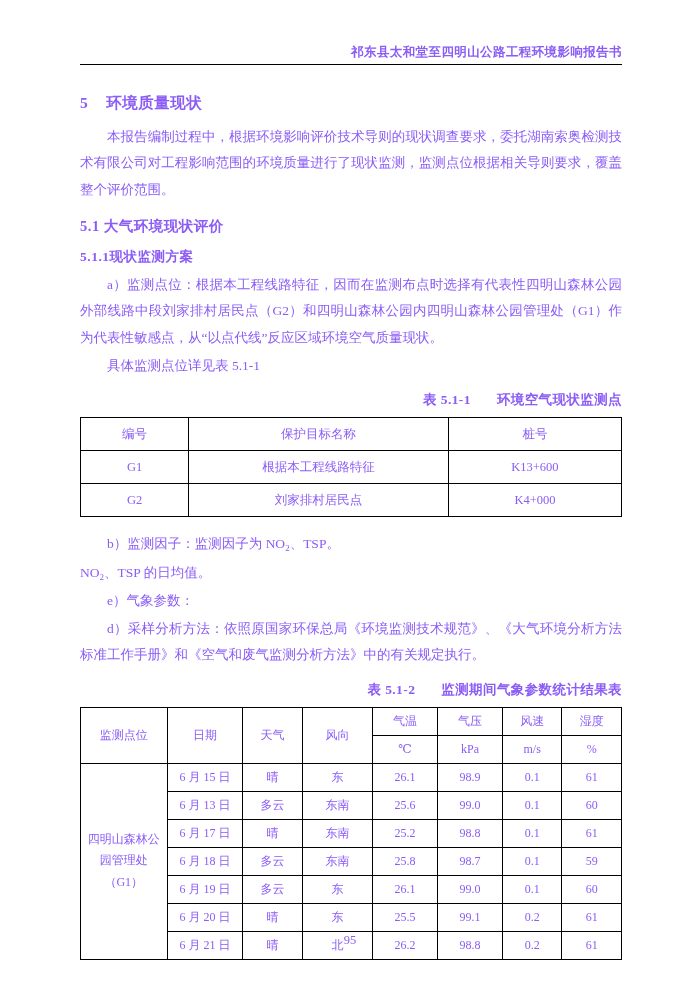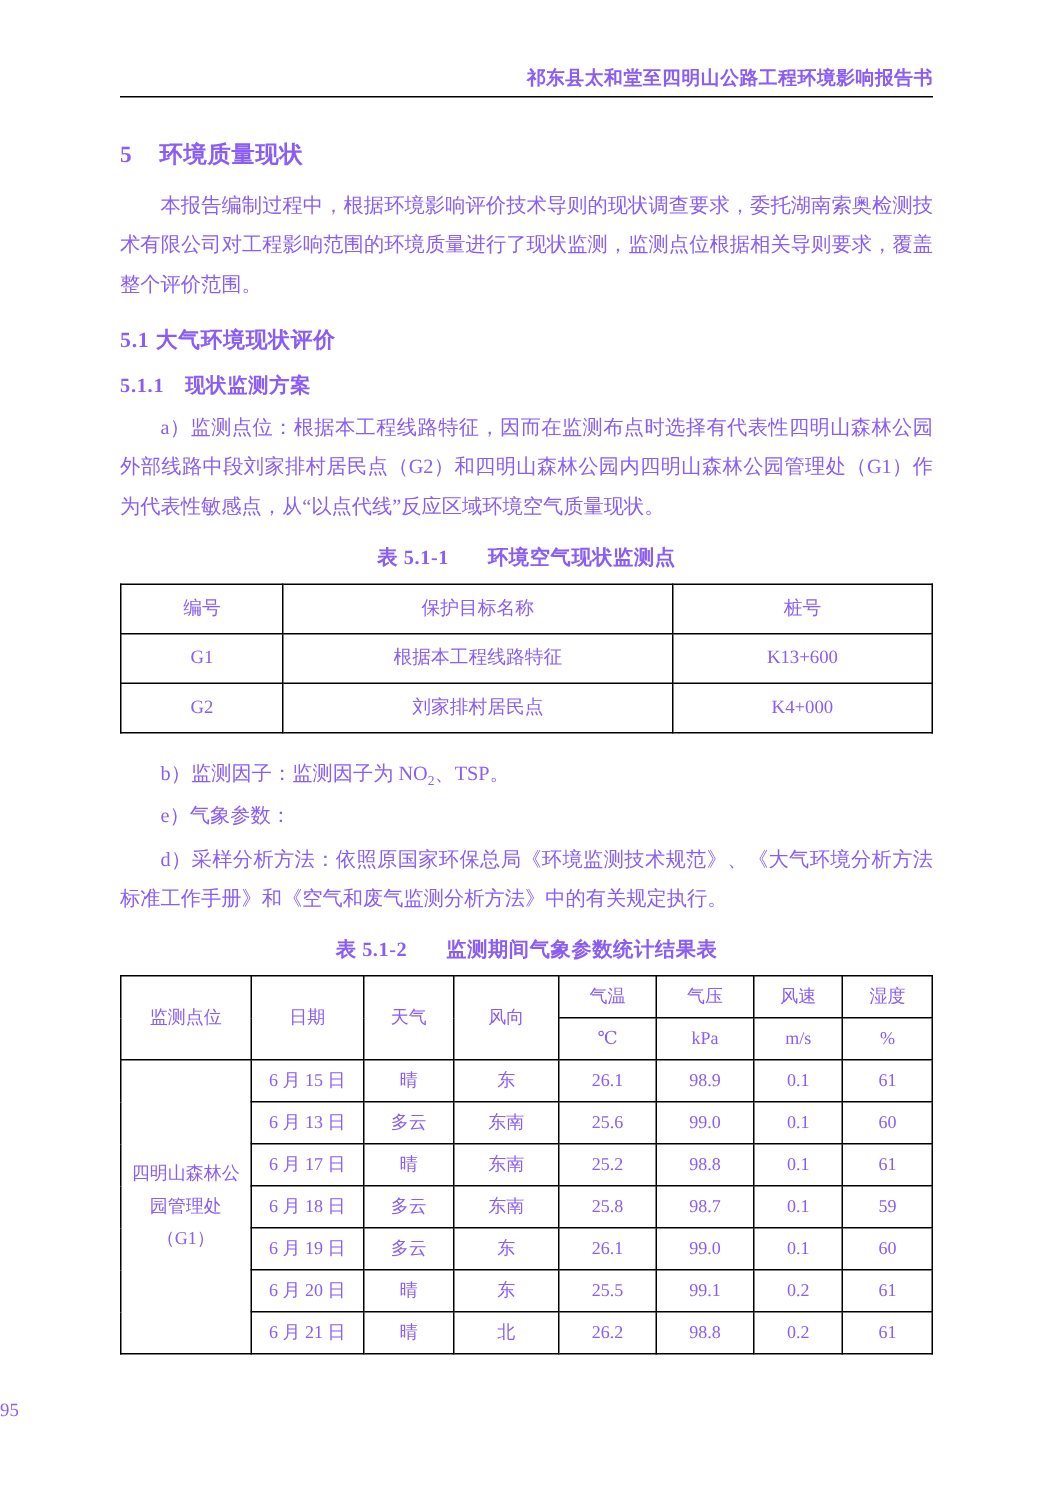--- a/index.html
+++ b/index.html
@@ -51,21 +51,21 @@
     margin: 14px 0 8px 0;
     letter-spacing: 0.5px;
   }
   h3.sec3 {
     font-size: 13.5px;
     font-weight: bold;
     margin: 12px 0 6px 0;
     letter-spacing: 0.5px;
   }
   h3.sec3 .num {
-    margin-right: 14px;
+    margin-right: 0;
   }
   p.body {
     font-size: 13.5px;
     line-height: 1.95;
     margin: 0 0 2px 0;
     text-align: justify;
     text-justify: inter-ideograph;
     text-indent: 2em;
   }
   p.noindent {
@@ -73,21 +73,21 @@
   }
   sub {
     font-size: 9px;
     vertical-align: baseline;
     position: relative;
     top: 3px;
   }
   .tbl-caption {
     font-size: 13.5px;
     font-weight: bold;
-    text-align: center;
+    text-align: right;
     margin: 12px 0 8px 0;
     letter-spacing: 0.4px;
   }
   .tbl-caption .gap {
     display: inline-block;
     width: 26px;
   }
   table {
     border-collapse: collapse;
     width: 100%;
@@ -106,21 +106,21 @@
   }
   table.t2 td {
     height: 17px;
     font-size: 12px;
   }
   .footer {
     position: absolute;
     bottom: 42px;
     left: 0;
     width: 100%;
-    text-align: left;
+    text-align: center;
     font-size: 12.5px;
     margin-top: 32px;
   }
   .spacer-14 { height: 14px; }
 </style>
 </head>
 <body>
 
 <div class="page">
 
@@ -138,20 +138,21 @@
     <h2 class="sec2">
       <span>5.1</span>&nbsp;<span>大气环境现状评价</span>
     </h2>
 
     <h3 class="sec3">
       <span class="num">5.1.1</span><span>现状监测方案</span>
     </h3>
 
     <p class="body">a）监测点位：根据本工程线路特征，因而在监测布点时选择有代表性四明山森林公园外部线路中段刘家排村居民点（G2）和四明山森林公园内四明山森林公园管理处（G1）作为代表性敏感点，从“以点代线”反应区域环境空气质量现状。</p>
 
+    <p class="body">具体监测点位详见表 5.1-1</p>
 
     <div class="tbl-caption">
       <span>表 5.1-1</span><span class="gap"></span><span>环境空气现状监测点</span>
     </div>
 
     <table class="t1">
       <colgroup>
         <col style="width:20%">
         <col style="width:48%">
         <col style="width:32%">
@@ -174,20 +175,23 @@
         </tr>
       </tbody>
     </table>
 
     <div class="spacer-14"></div>
 
     <p class="body">
       <span>b）监测因子：监测因子为 NO</span><sub>2</sub><span>、TSP。</span>
     </p>
 
+    <p class="body noindent">
+      <span>NO</span><sub>2</sub><span>、TSP 的日均值。</span>
+    </p>
 
     <p class="body">e）气象参数：</p>
 
     <p class="body">d）采样分析方法：依照原国家环保总局《环境监测技术规范》、《大气环境分析方法标准工作手册》和《空气和废气监测分析方法》中的有关规定执行。</p>
 
     <div class="tbl-caption">
       <span>表 5.1-2</span><span class="gap"></span><span>监测期间气象参数统计结果表</span>
     </div>
 
     <table class="t2">

